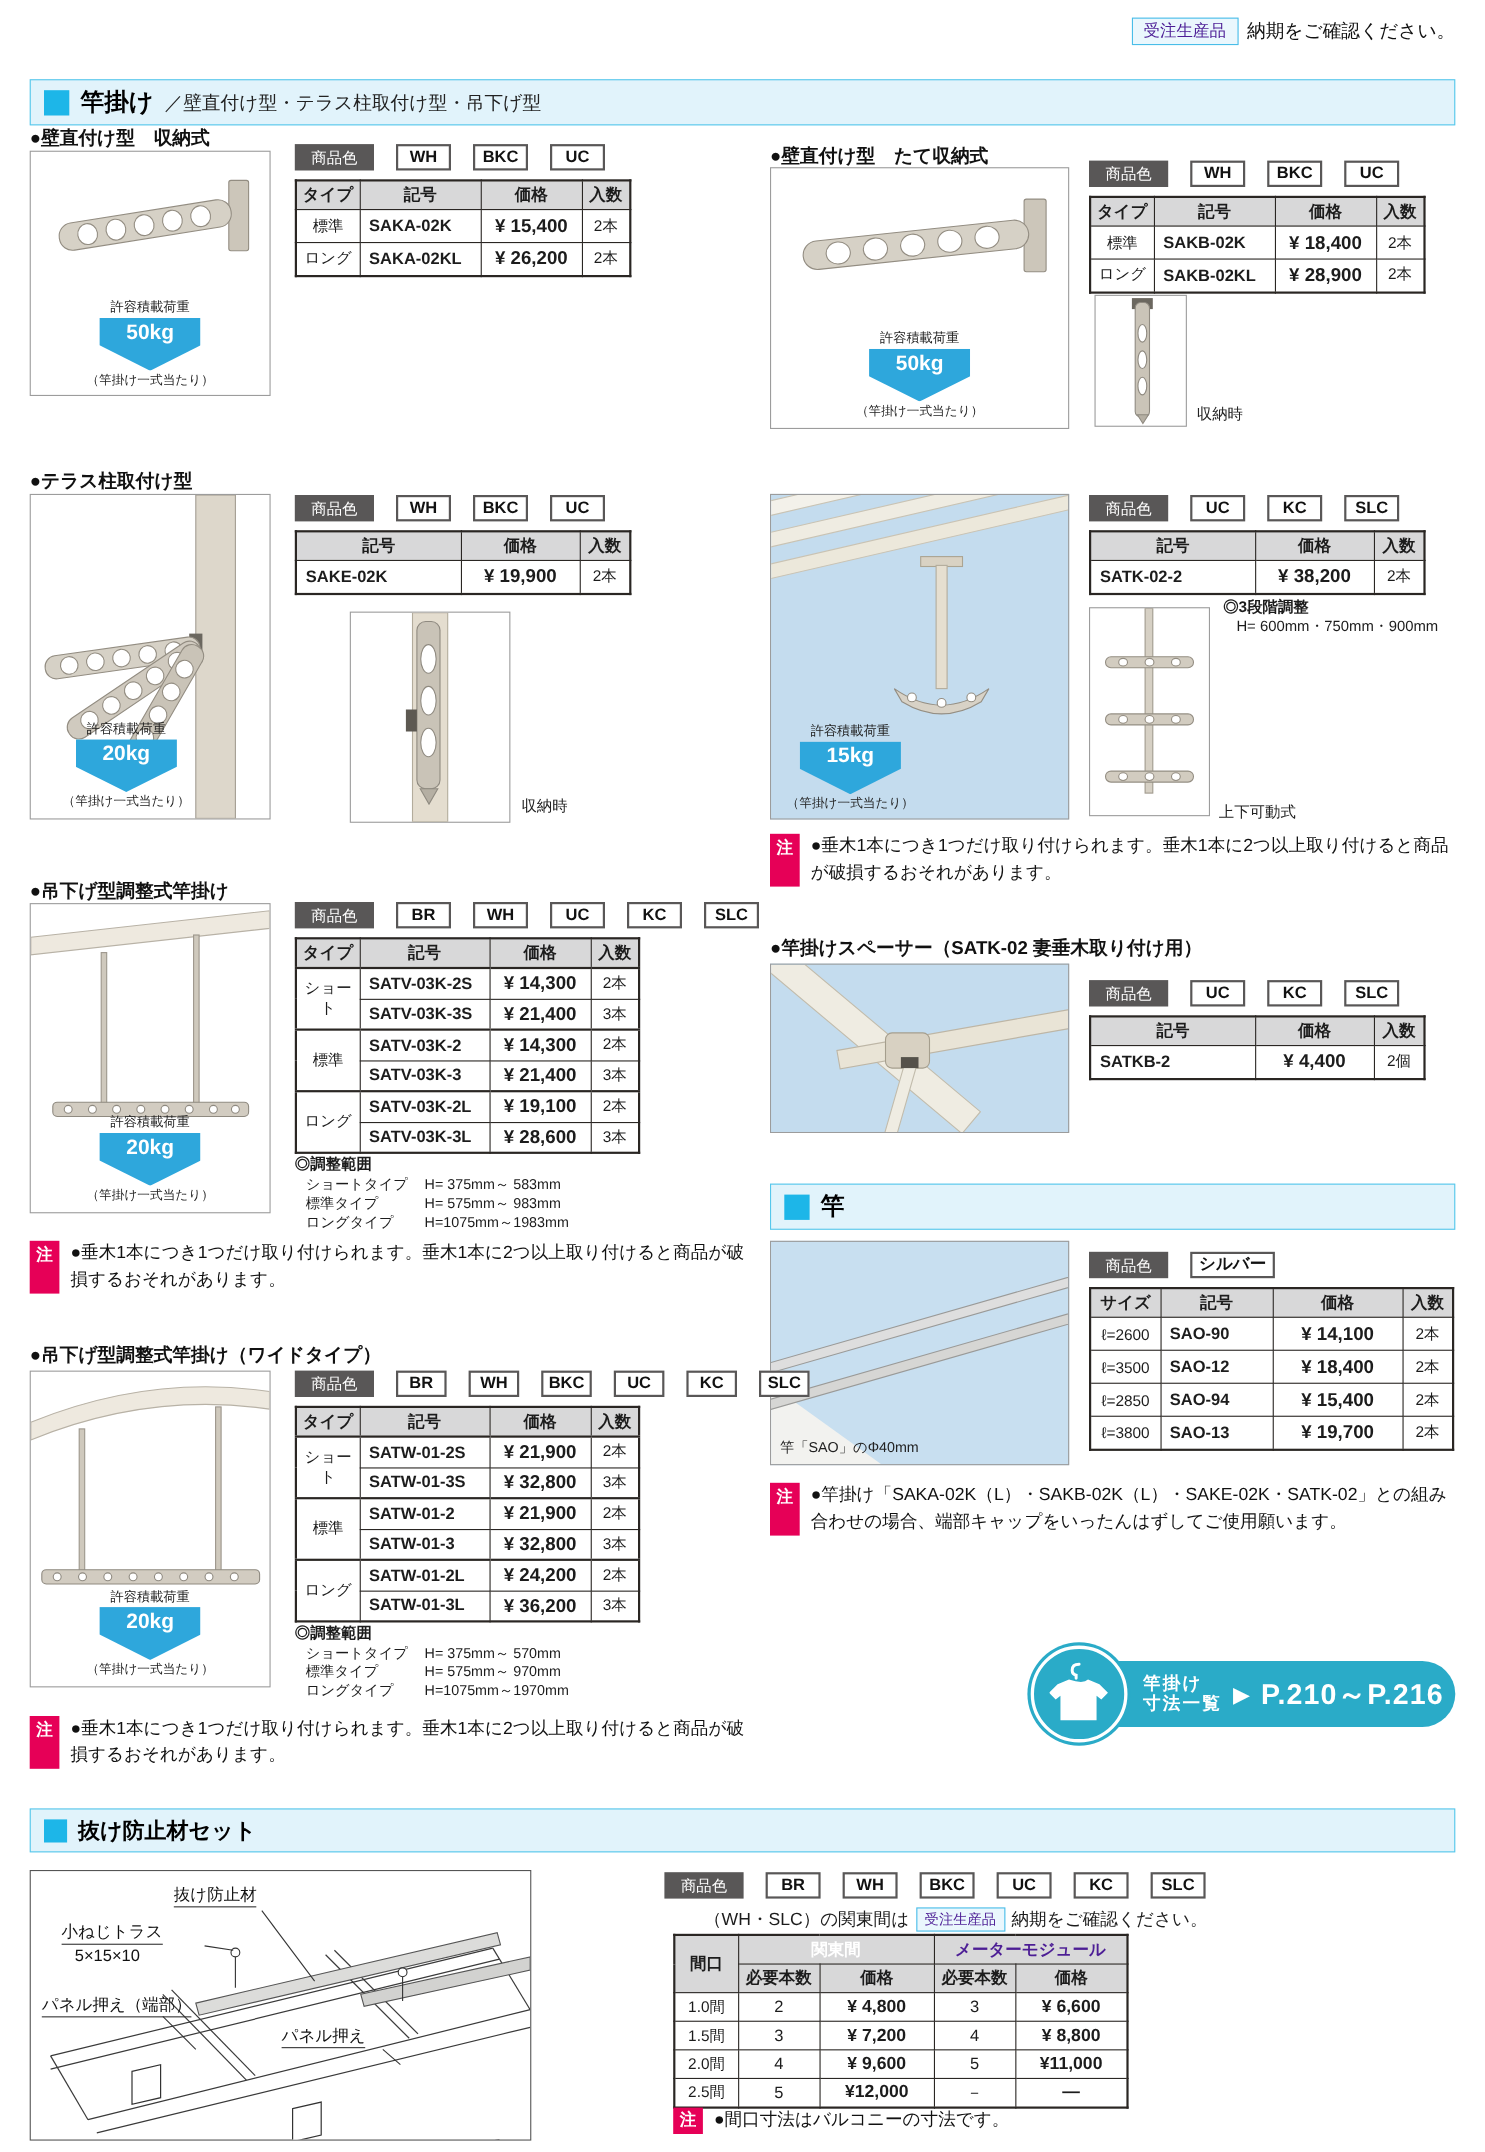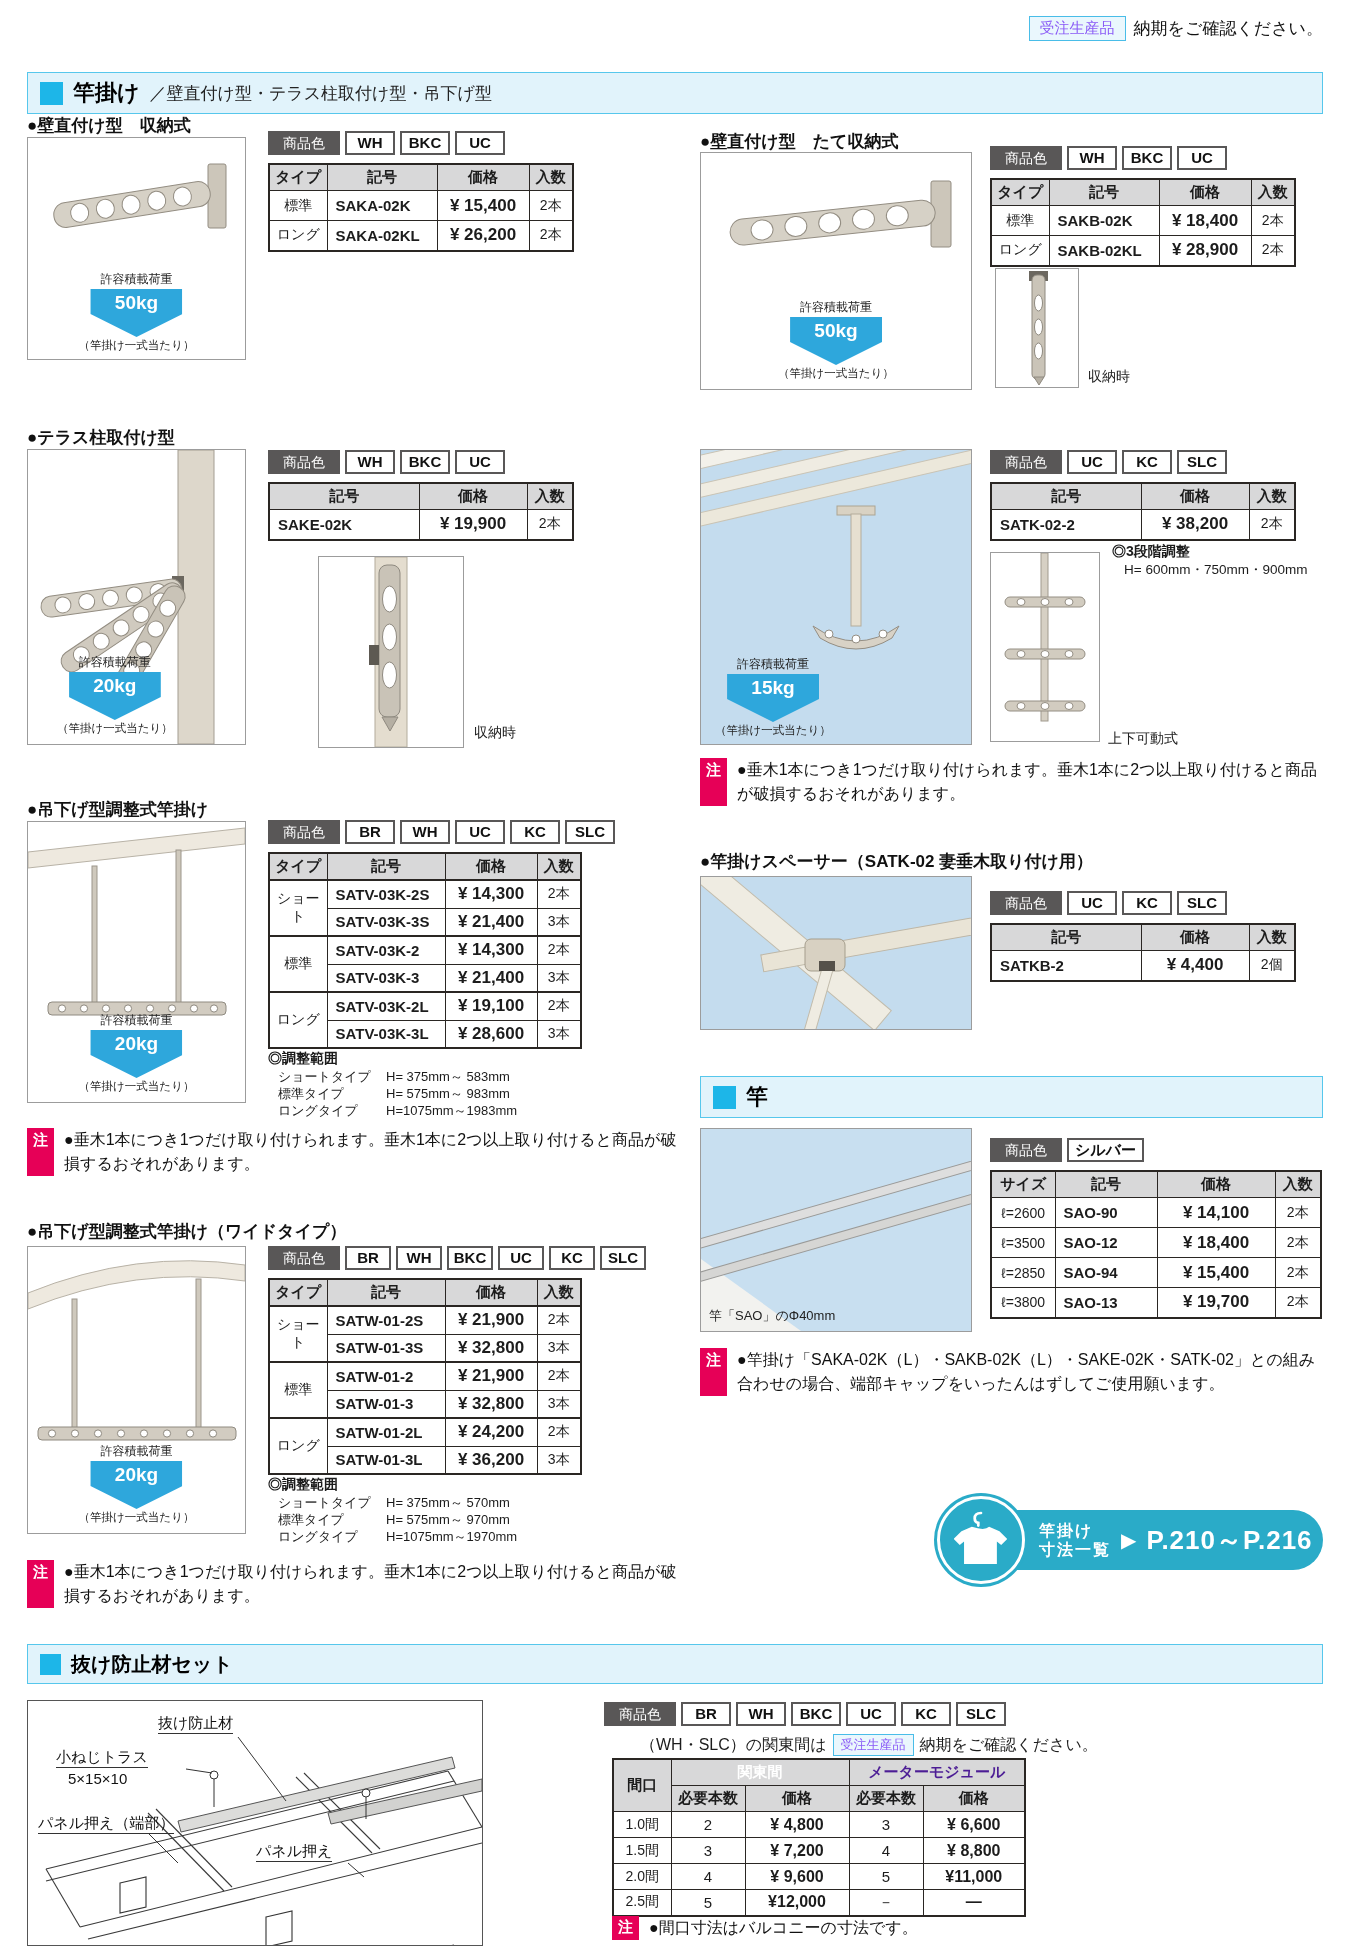--- a/index.html
+++ b/index.html
@@ -1,39 +1,39 @@
 <!DOCTYPE html>
 <html><head>
 <meta charset="utf-8">
 <style>
   * { margin:0; padding:0; box-sizing:border-box; }
   body { background:#fff; font-family:"Liberation Sans", sans-serif; color:#1c1c1c; }
   .page { position:relative; width:1350px; height:1956px; background:#fff; overflow:hidden; }
 
   
   .top-notice { position:absolute; top:16px; right:27px; display:flex; align-items:center; gap:8px; }
-  .mto-badge { border:1px solid #49bde8; background:#eaf7fd; color:#8b5cf6; font-size:15px; padding:2px 10px; }
+  .mto-badge { border:1px solid #49bde8; background:#eaf7fd; color:#4c1d95; font-size:15px; padding:2px 10px; }
   .top-notice-text { font-size:17px; color:#111; }
 
   
   .secbar { position:absolute; height:42px; background:#e1f3fb; border:1px solid #56c7ec; display:flex; align-items:center; gap:10px; padding:0 12px; }
   .sq { width:23px; height:23px; background:#1db6e8; display:inline-block; flex:0 0 auto; }
   .secbar-title { font-size:22px; font-weight:bold; color:#000; }
   .secbar-sub { font-size:17px; color:#222; }
 
   .sec-title { position:absolute; font-size:17px; font-weight:bold; color:#111; white-space:nowrap; }
 
   .imgbox { position:absolute; border:1px solid #9c9c9c; background:#fff; }
   .photo { position:absolute; border:1px solid #9c9c9c; background:#c4dcee; overflow:hidden; }
   .art { position:absolute; }
 
   .caption { position:absolute; font-size:14px; color:#222; white-space:nowrap; }
 
   
-  .colors { position:absolute; display:flex; align-items:center; gap:5px; }
+  .colors { position:absolute; display:flex; align-items:center; gap:20px; }
   .clabel { background:#595757; color:#fff; font-size:14px; width:72px; height:24px; line-height:24px; text-align:center; flex:0 0 auto; }
   .chip { border:2px solid #595757; background:#fff; min-width:50px; height:24px; line-height:20px; text-align:center; font-weight:bold; font-size:15px; padding:0 6px; color:#111; }
 
   
   table.pt { position:absolute; border-collapse:collapse; background:#fff; border:2px solid #2a2623; }
   table.pt th, table.pt td { border:1px solid #2a2623; }
   table.pt th { background:#d8d8d9; font-size:15px; font-weight:bold; text-align:center; padding:3px 4px; height:26px; }
   td.c-type { font-size:14px; text-align:center; }
   td.c-code { font-size:15px; font-weight:bold; padding-left:8px;margin-top:24px; }
   td.c-price { font-size:17px; font-weight:bold; text-align:center; }

